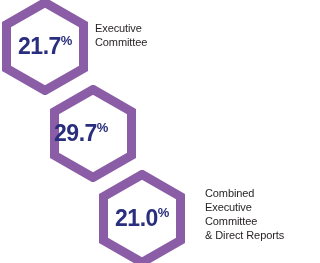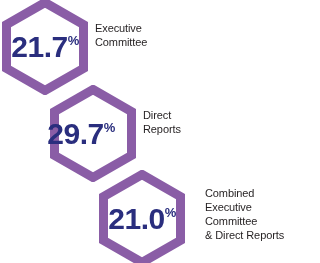--- a/index.html
+++ b/index.html
@@ -38,21 +38,21 @@
     align-items: center;
     justify-content: center;
     color: #2a2e7e;
     font-family: "Liberation Sans", sans-serif;
     font-weight: 700;
     letter-spacing: -0.5px;
     white-space: nowrap;
     line-height: 1;
   }
   .hex-value .num {
-    font-size: 30px;
+    font-size: 23px;
   }
   .hex-value .pct {
     font-size: 13px;
     font-weight: 700;
     vertical-align: super;
     position: relative;
     top: -6px;
     margin-left: 0px;
   }
   .hex-label {
@@ -93,22 +93,20 @@
 
   <div class="hex-group" id="hex-group-2">
     <svg class="hex-svg" width="86" height="97" viewBox="0 0 86 97" aria-hidden="true">
       <polygon points="43,4.5 81.5,26.5 81.5,70.5 43,92.5 4.5,70.5 4.5,26.5" fill="#ffffff" stroke="#8a5da6" stroke-width="9" stroke-linejoin="miter"></polygon>
     </svg>
     <div class="hex-value">
       <span class="num">29.7</span>
         <span class="pct">%</span>
     </div>
   </div>
-  <div class="hex-label" id="hex-label-2">Direct
-Reports</div>
 
   <div class="hex-group" id="hex-group-3">
     <svg class="hex-svg" width="86" height="97" viewBox="0 0 86 97" aria-hidden="true">
       <polygon points="43,4.5 81.5,26.5 81.5,70.5 43,92.5 4.5,70.5 4.5,26.5" fill="#ffffff" stroke="#8a5da6" stroke-width="9" stroke-linejoin="miter"></polygon>
     </svg>
     <div class="hex-value">
       <span class="num">21.0</span>
         <span class="pct">%</span>
     </div>
   </div>

